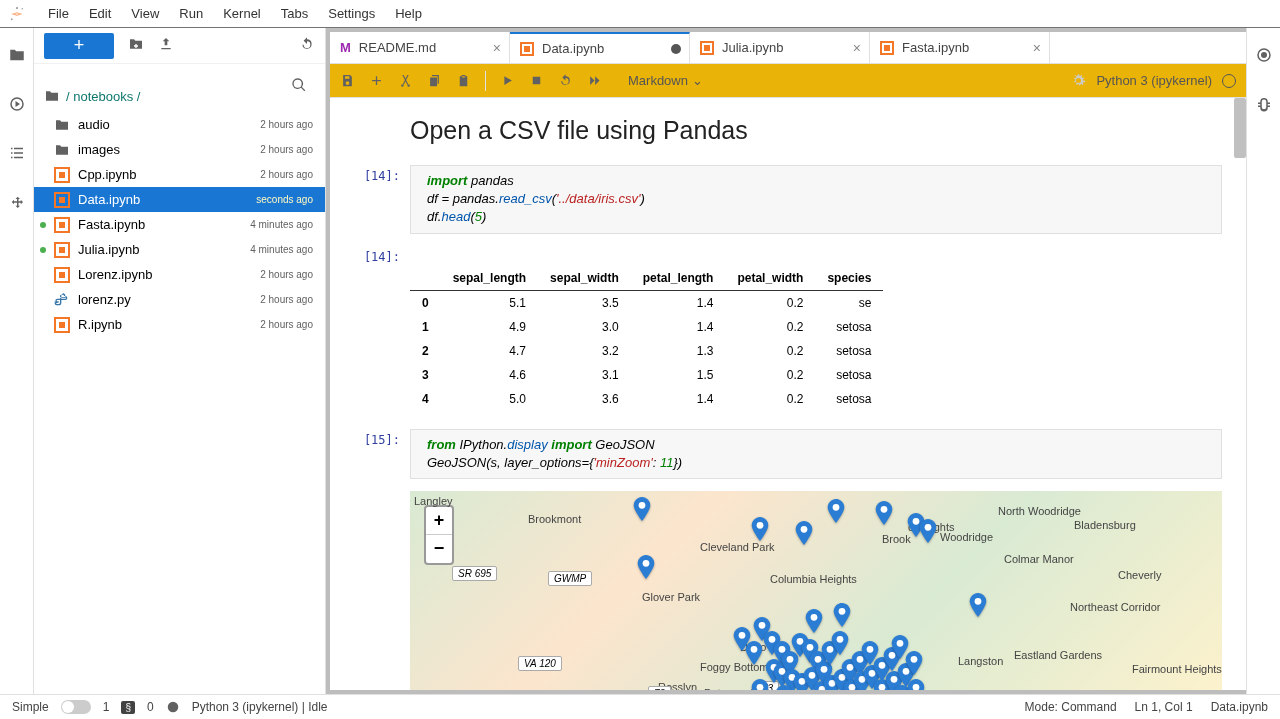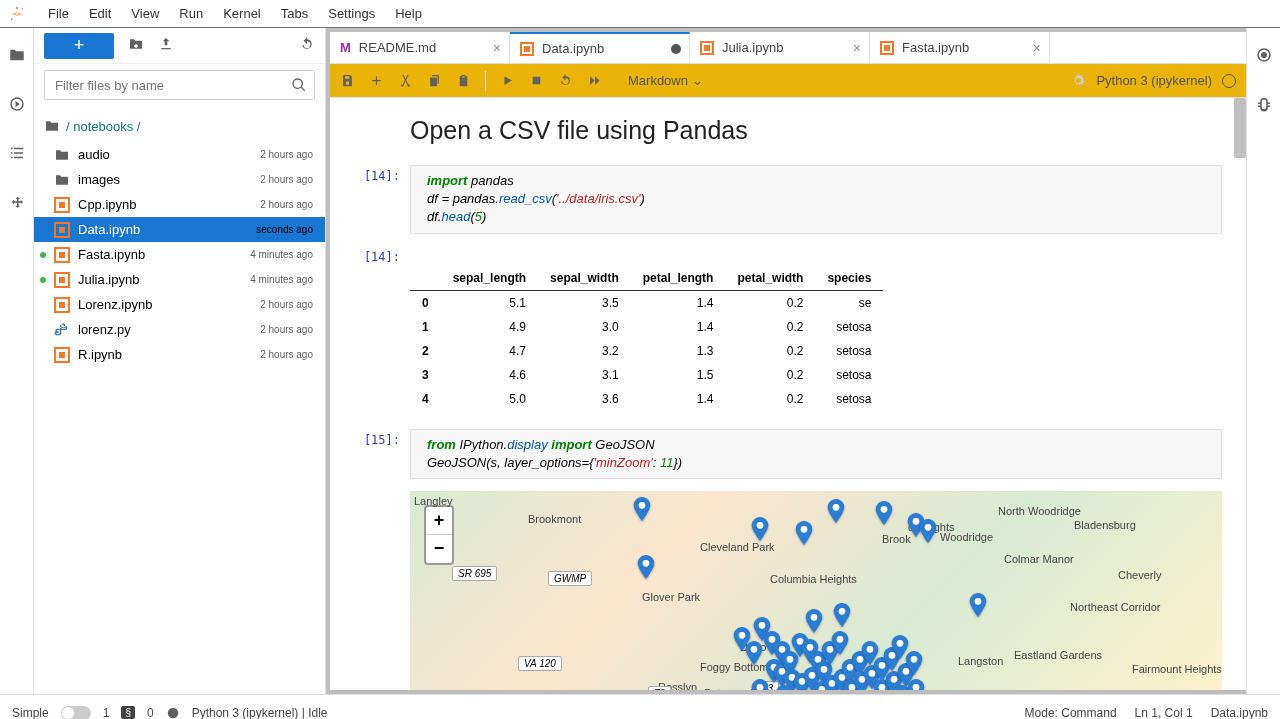--- a/index.html
+++ b/index.html
@@ -21,21 +21,21 @@
 .sb-filter svg { position: absolute; right: 18px; top: 13px; fill: #616161; width: 16px; height: 16px; }
 .breadcrumb { display: flex; align-items: center; padding: 4px 10px 8px; gap: 6px; color: #0f766e; font-size: 13px; margin-top: 8px; }
 .file-header { display: flex; justify-content: space-between; padding: 6px 12px; border-top: 1px solid #e0e0e0; border-bottom: 1px solid #e0e0e0; background: #fff; font-weight: 600; font-size: 12px; }
 .file-header .nm { display: flex; align-items: center; gap: 4px; }
 .file-list { flex: 1; overflow: auto; }
 .file-row { display: flex; align-items: center; justify-content: space-between; padding: 4px 12px 4px 10px; height: 25px; cursor: pointer; }
 .file-row.selected { background: #1976d2; color: #fff; }
 .file-row .left { display: flex; align-items: center; gap: 8px; }
 .file-row .dot { width: 6px; height: 6px; border-radius: 50%; margin-left: -4px; }
 .file-row .mod { font-size: 10px; color: #616161; }
-.file-row.selected .mod { color: #000000; }
+.file-row.selected .mod { color: #fef9c3; }
 .ficon { width: 16px; height: 16px; display: flex; align-items: center; justify-content: center; }
 .ficon.nb { border: 2px solid #f37726; position: relative; }
 .ficon.nb::after { content: ""; position: absolute; width: 6px; height: 6px; background: #f37726; }
 .ficon.folder svg { fill: #616161; }
 .ficon.py svg { fill: #3776ab; }
 .right-rail { width: 34px; background: #fff; border-left: 1px solid #e0e0e0; display: flex; flex-direction: column; align-items: center; padding-top: 18px; gap: 28px; }
 .main-panel { flex: 1; display: flex; flex-direction: column; background: #f8f8f8; border: 4px solid #bdbdbd; border-right: none; }
 .tabs { display: flex; height: 32px; background: #fff; border-bottom: 1px solid #e0e0e0; }
 .tab { display: flex; align-items: center; padding: 0 8px 0 10px; border-right: 1px solid #e0e0e0; gap: 8px; cursor: pointer; min-width: 180px; font-size: 13px; color: #444; }
 .tab.active { border-top: 2px solid #1976d2; background: #fff; }
@@ -64,21 +64,21 @@
 .df-table tr:nth-child(even) td { background: #f5f5f5; }
 .df-table .idx { font-weight: bold; }
 .map { flex: 1; height: 230px; background: linear-gradient(135deg, #d9ead3 0%, #fce5cd 30%, #d9ead3 60%, #fff2cc 100%); position: relative; overflow: hidden; }
 .zoom-ctrl { position: absolute; left: 14px; top: 14px; background: #fff; border: 2px solid #999; border-radius: 4px; width: 30px; }
 .zoom-ctrl div { height: 28px; display: flex; align-items: center; justify-content: center; font-size: 18px; font-weight: bold; cursor: pointer; }
 .zoom-ctrl div:first-child { border-bottom: 1px solid #ccc; }
 .road-label { position: absolute; background: #fff; border: 1px solid #aaa; padding: 1px 5px; font-size: 10px; border-radius: 2px; font-style: italic; }
 .place { position: absolute; font-size: 11px; color: #444; white-space: nowrap; }
 .marker { position: absolute; width: 24px; height: 24px; }
 .marker svg { width: 100%; height: 100%; filter: drop-shadow(0 1px 1px rgba(0,0,0,0.3)); }
-.status-bar { height: 25px; border-top: 1px solid #e0e0e0; display: flex; align-items: flex-start; padding: 11px 12px; gap: 12px; font-size: 12px; color: #444; }
+.status-bar { height: 25px; border-top: 1px solid #e0e0e0; display: flex; align-items: center; padding: 11px 12px; gap: 12px; font-size: 12px; color: #444; }
 .toggle { width: 30px; height: 14px; background: #ccc; border-radius: 10px; position: relative; }
 .toggle::after { content: ""; position: absolute; width: 12px; height: 12px; background: #fff; border-radius: 50%; top: 1px; left: 1px; }
 .sb-badge { background: #424242; color: #fff; padding: 1px 4px; font-size: 10px; border-radius: 2px; }
 .status-right { margin-left: auto; display: flex; gap: 18px; }
 .vscroll { position: absolute; right: 0; top: 0; width: 12px; height: 60px; background: #c0c0c0; border-radius: 2px; }
 </style>
 </head>
 <body>
 
 <div class="top-menu">
@@ -119,21 +119,20 @@
             <path d="M11 12h2v2h2v2h-2v2h-2v-2H9v-2h2z" fill="#fff"></path>
           </svg></span>
       <span class="tb-icon"><svg width="16" height="16" viewBox="0 0 24 24" fill="#616161">
             <path d="M12 3l5 5h-3v6h-4V8H7zM5 18h14v2H5z"></path>
           </svg></span>
       <span class="tb-icon" style="margin-left:auto"><svg width="16" height="16" viewBox="0 0 24 24" fill="#616161">
             <path d="M12 5V2L7 7l5 5V8a5 5 0 11-5 5H5a7 7 0 107-8z"></path>
           </svg></span>
     </div>
     <div class="sb-filter">
-      <input placeholder="Filter files by name" style="">
       <svg viewBox="0 0 24 24">
           <path d="M10 2a8 8 0 105 14.3l5 5 1.4-1.4-5-5A8 8 0 0010 2zm0 2a6 6 0 110 12 6 6 0 010-12z"></path>
         </svg>
     </div>
     <div class="breadcrumb">
       <svg width="16" height="16" viewBox="0 0 24 24" fill="#616161">
           <path d="M3 5h6l2 2h10v12H3z"></path>
         </svg>
       <span>/ notebooks /</span>
     </div>

